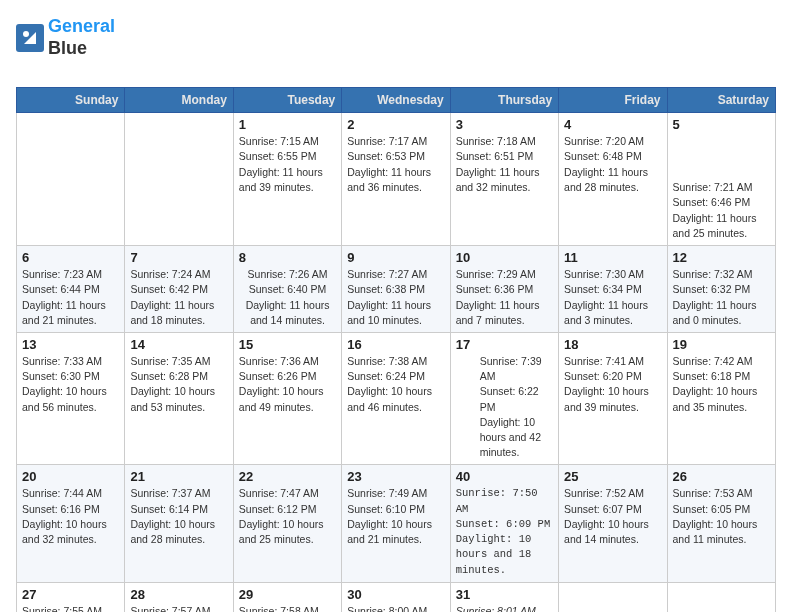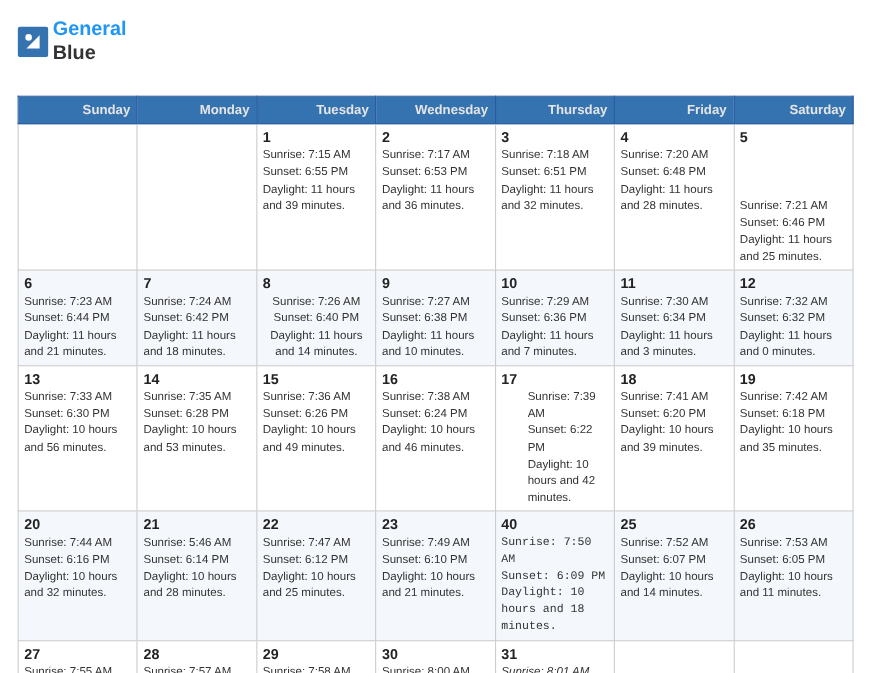--- a/index.html
+++ b/index.html
@@ -245,21 +245,21 @@
       </tr>
       <tr>
         <td>
           <span class="day-num">20</span>
           <div class="day-info" style="white-space: pre-line;">Sunrise: 7:44 AM
 Sunset: 6:16 PM
 Daylight: 10 hours and 32 minutes.</div>
         </td>
         <td>
           <span class="day-num">21</span>
-          <div class="day-info" style="white-space: pre-line;">Sunrise: 5:46 AM
+          <div class="day-info" style="white-space: pre-line;">Sunrise: 7:37 AM
 Sunset: 6:14 PM
 Daylight: 10 hours and 28 minutes.</div>
         </td>
         <td>
           <span class="day-num">22</span>
           <div class="day-info" style="white-space: pre-line;">Sunrise: 7:47 AM
 Sunset: 6:12 PM
 Daylight: 10 hours and 25 minutes.</div>
         </td>
         <td>

